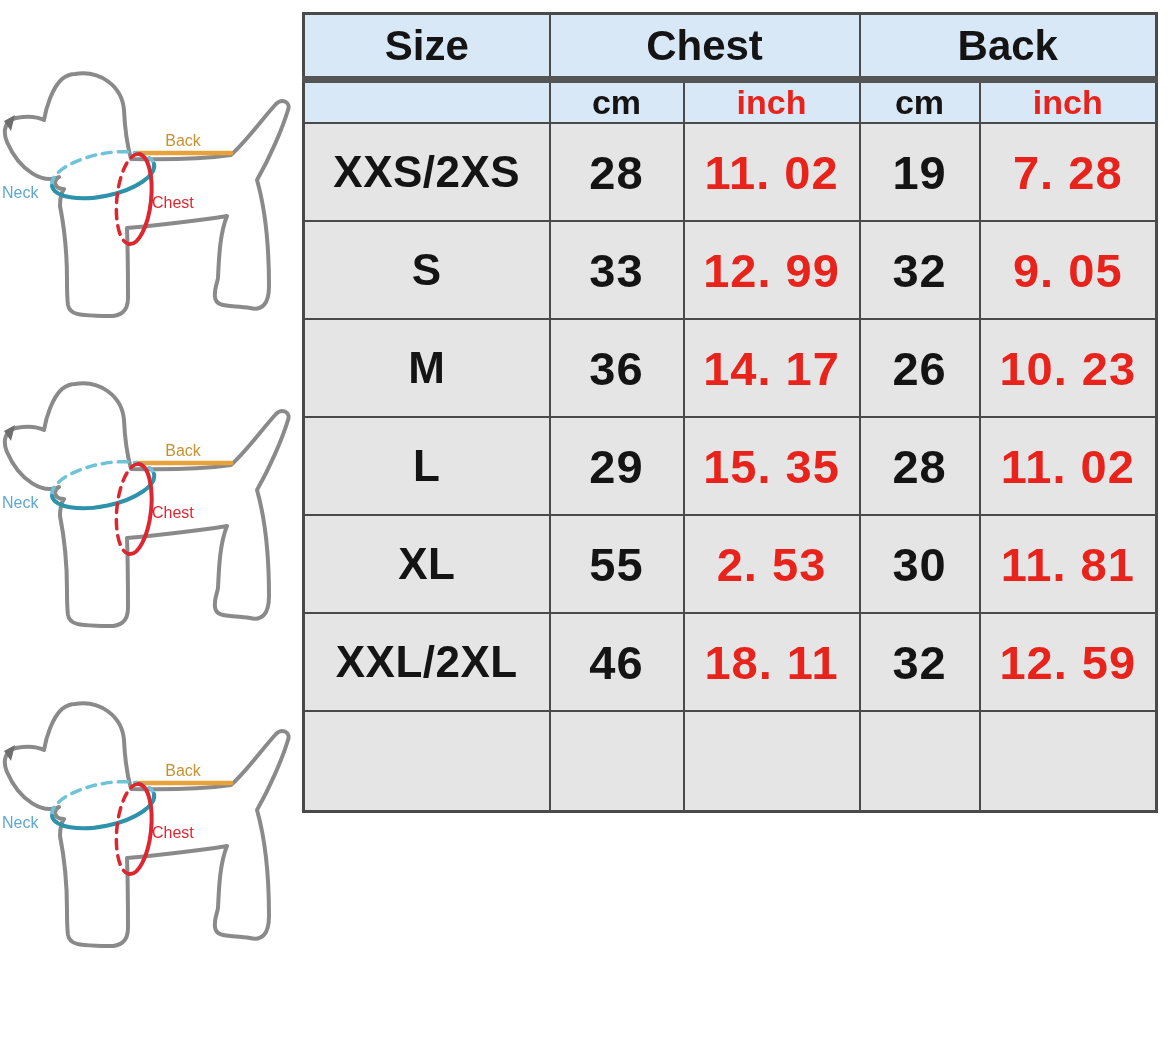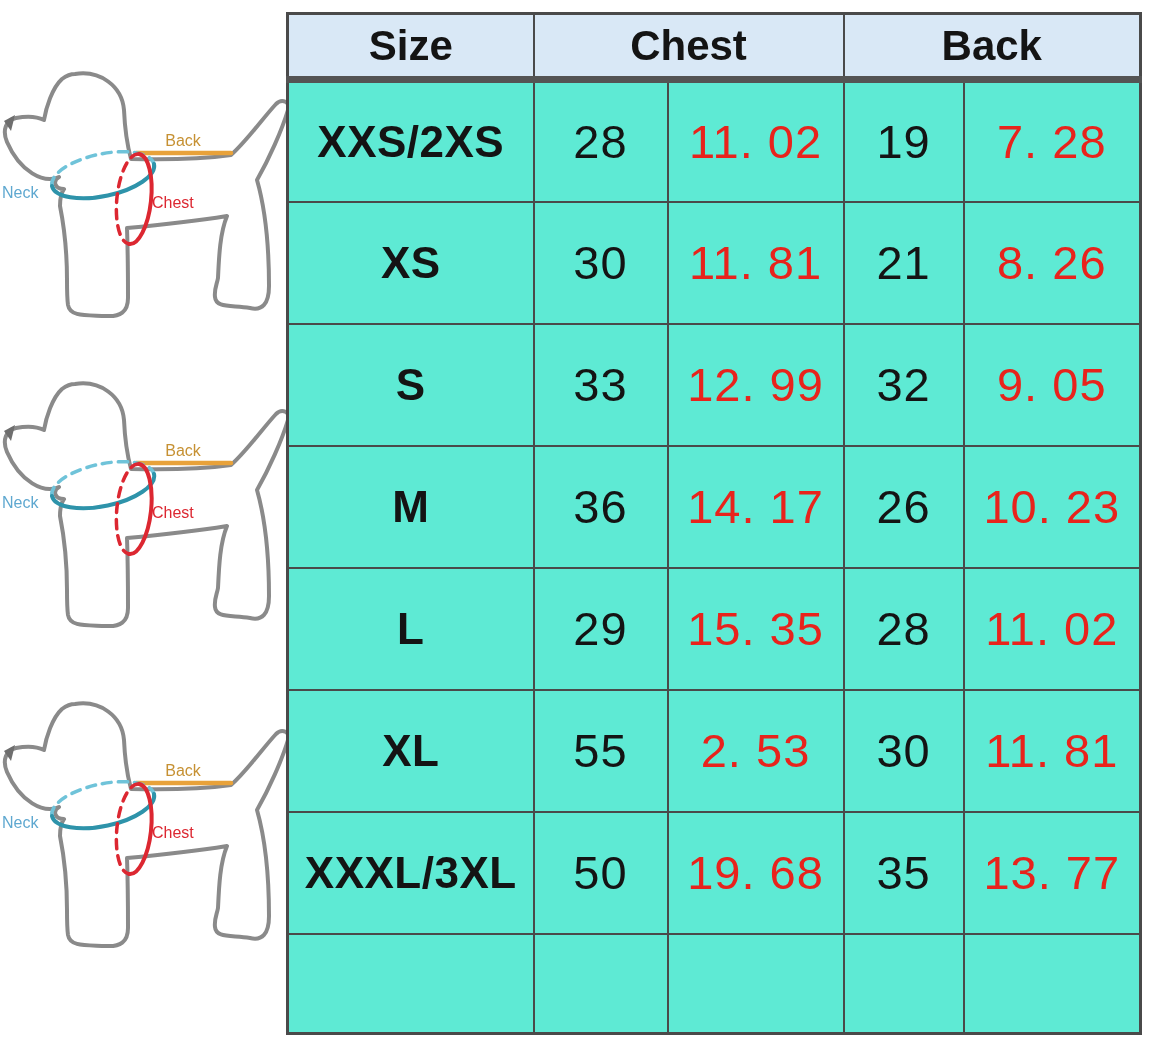--- a/index.html
+++ b/index.html
@@ -30,44 +30,44 @@
   .neck-arc-solid{stroke:var(--neck-solid);stroke-width:4;fill:none;stroke-linecap:round;}
   .neck-arc-dash{stroke:var(--neck-dash);stroke-width:3.5;fill:none;stroke-dasharray:9 7;stroke-linecap:round;}
   .chest-arc-solid{stroke:var(--chest-red);stroke-width:4;fill:none;stroke-linecap:round;}
   .chest-arc-dash{stroke:var(--chest-red);stroke-width:3.5;fill:none;stroke-dasharray:9 7;stroke-linecap:round;}
   .back-label{fill:var(--back-label);}
   .neck-label{fill:var(--neck-label);}
   .chest-label{fill:var(--chest-red);}
 
   
   table.size-table{
-    position:absolute;left:286px;top:12px;width:853px;
+    position:absolute;left:302px;top:12px;width:853px;
     border-collapse:collapse;table-layout:fixed;
     border:3px solid var(--table-border);
-    background:#5eead4;
+    background:#e5e5e5;
   }
   .size-table td{
     border:2px solid var(--table-border);
     text-align:center;vertical-align:middle;
     color:var(--text-black);
     overflow:hidden;
   }
   .size-table tr.head-main td{
     height:66px;background:var(--header-bg);
     font-weight:700;font-size:42px;
     border-bottom:7px solid #545454;
   }
   .size-table tr.head-units td{
     height:38px;background:var(--header-bg);
     font-weight:700;font-size:34px;
   }
-  .size-table tr.data-row td{height:122px;}
+  .size-table tr.data-row td{height:98px;}
   .size-table tr.empty-row td{height:100px;}
   .size-table td.size-cell{font-weight:700;font-size:44px;letter-spacing:0.5px;}
-  .size-table td.num-cell{font-weight:400;font-size:47px;letter-spacing:1px;}
+  .size-table td.num-cell{font-weight:700;font-size:47px;letter-spacing:1px;}
   .size-table .red{color:var(--value-red);}
 </style>
 </head>
 <body>
 
 <div class="canvas">
 
   <svg width="0" height="0" style="position:absolute" aria-hidden="true">
     <defs>
       <g id="dog-shape">
@@ -127,34 +127,34 @@
         <col style="width:176px">
         <col style="width:120px">
         <col style="width:177px">
     </colgroup>
     <tbody>
       <tr class="head-main">
         <td>Size</td>
         <td colspan="2">Chest</td>
         <td colspan="2">Back</td>
       </tr>
+      <tr class="head-units">
+        <td></td>
+        <td>cm</td>
+        <td class="red">inch</td>
+        <td>cm</td>
+        <td class="red">inch</td>
+      </tr>
 
       <tr class="data-row">
         <td class="size-cell">XXS/2XS</td>
         <td class="num-cell">28</td>
         <td class="num-cell red">11. 02</td>
         <td class="num-cell">19</td>
         <td class="num-cell red">7. 28</td>
-      </tr>
-      <tr class="data-row">
-        <td class="size-cell">XS</td>
-        <td class="num-cell">30</td>
-        <td class="num-cell red">11. 81</td>
-        <td class="num-cell">21</td>
-        <td class="num-cell red">8. 26</td>
       </tr>
       <tr class="data-row">
         <td class="size-cell">S</td>
         <td class="num-cell">33</td>
         <td class="num-cell red">12. 99</td>
         <td class="num-cell">32</td>
         <td class="num-cell red">9. 05</td>
       </tr>
       <tr class="data-row">
         <td class="size-cell">M</td>
@@ -171,25 +171,25 @@
         <td class="num-cell red">11. 02</td>
       </tr>
       <tr class="data-row">
         <td class="size-cell">XL</td>
         <td class="num-cell">55</td>
         <td class="num-cell red">2. 53</td>
         <td class="num-cell">30</td>
         <td class="num-cell red">11. 81</td>
       </tr>
       <tr class="data-row">
-        <td class="size-cell">XXXL/3XL</td>
-        <td class="num-cell">50</td>
-        <td class="num-cell red">19. 68</td>
-        <td class="num-cell">35</td>
-        <td class="num-cell red">13. 77</td>
+        <td class="size-cell">XXL/2XL</td>
+        <td class="num-cell">46</td>
+        <td class="num-cell red">18. 11</td>
+        <td class="num-cell">32</td>
+        <td class="num-cell red">12. 59</td>
       </tr>
       <tr class="empty-row">
         <td></td>
         <td></td>
         <td></td>
         <td></td>
         <td></td>
       </tr>
     </tbody>
   </table>

